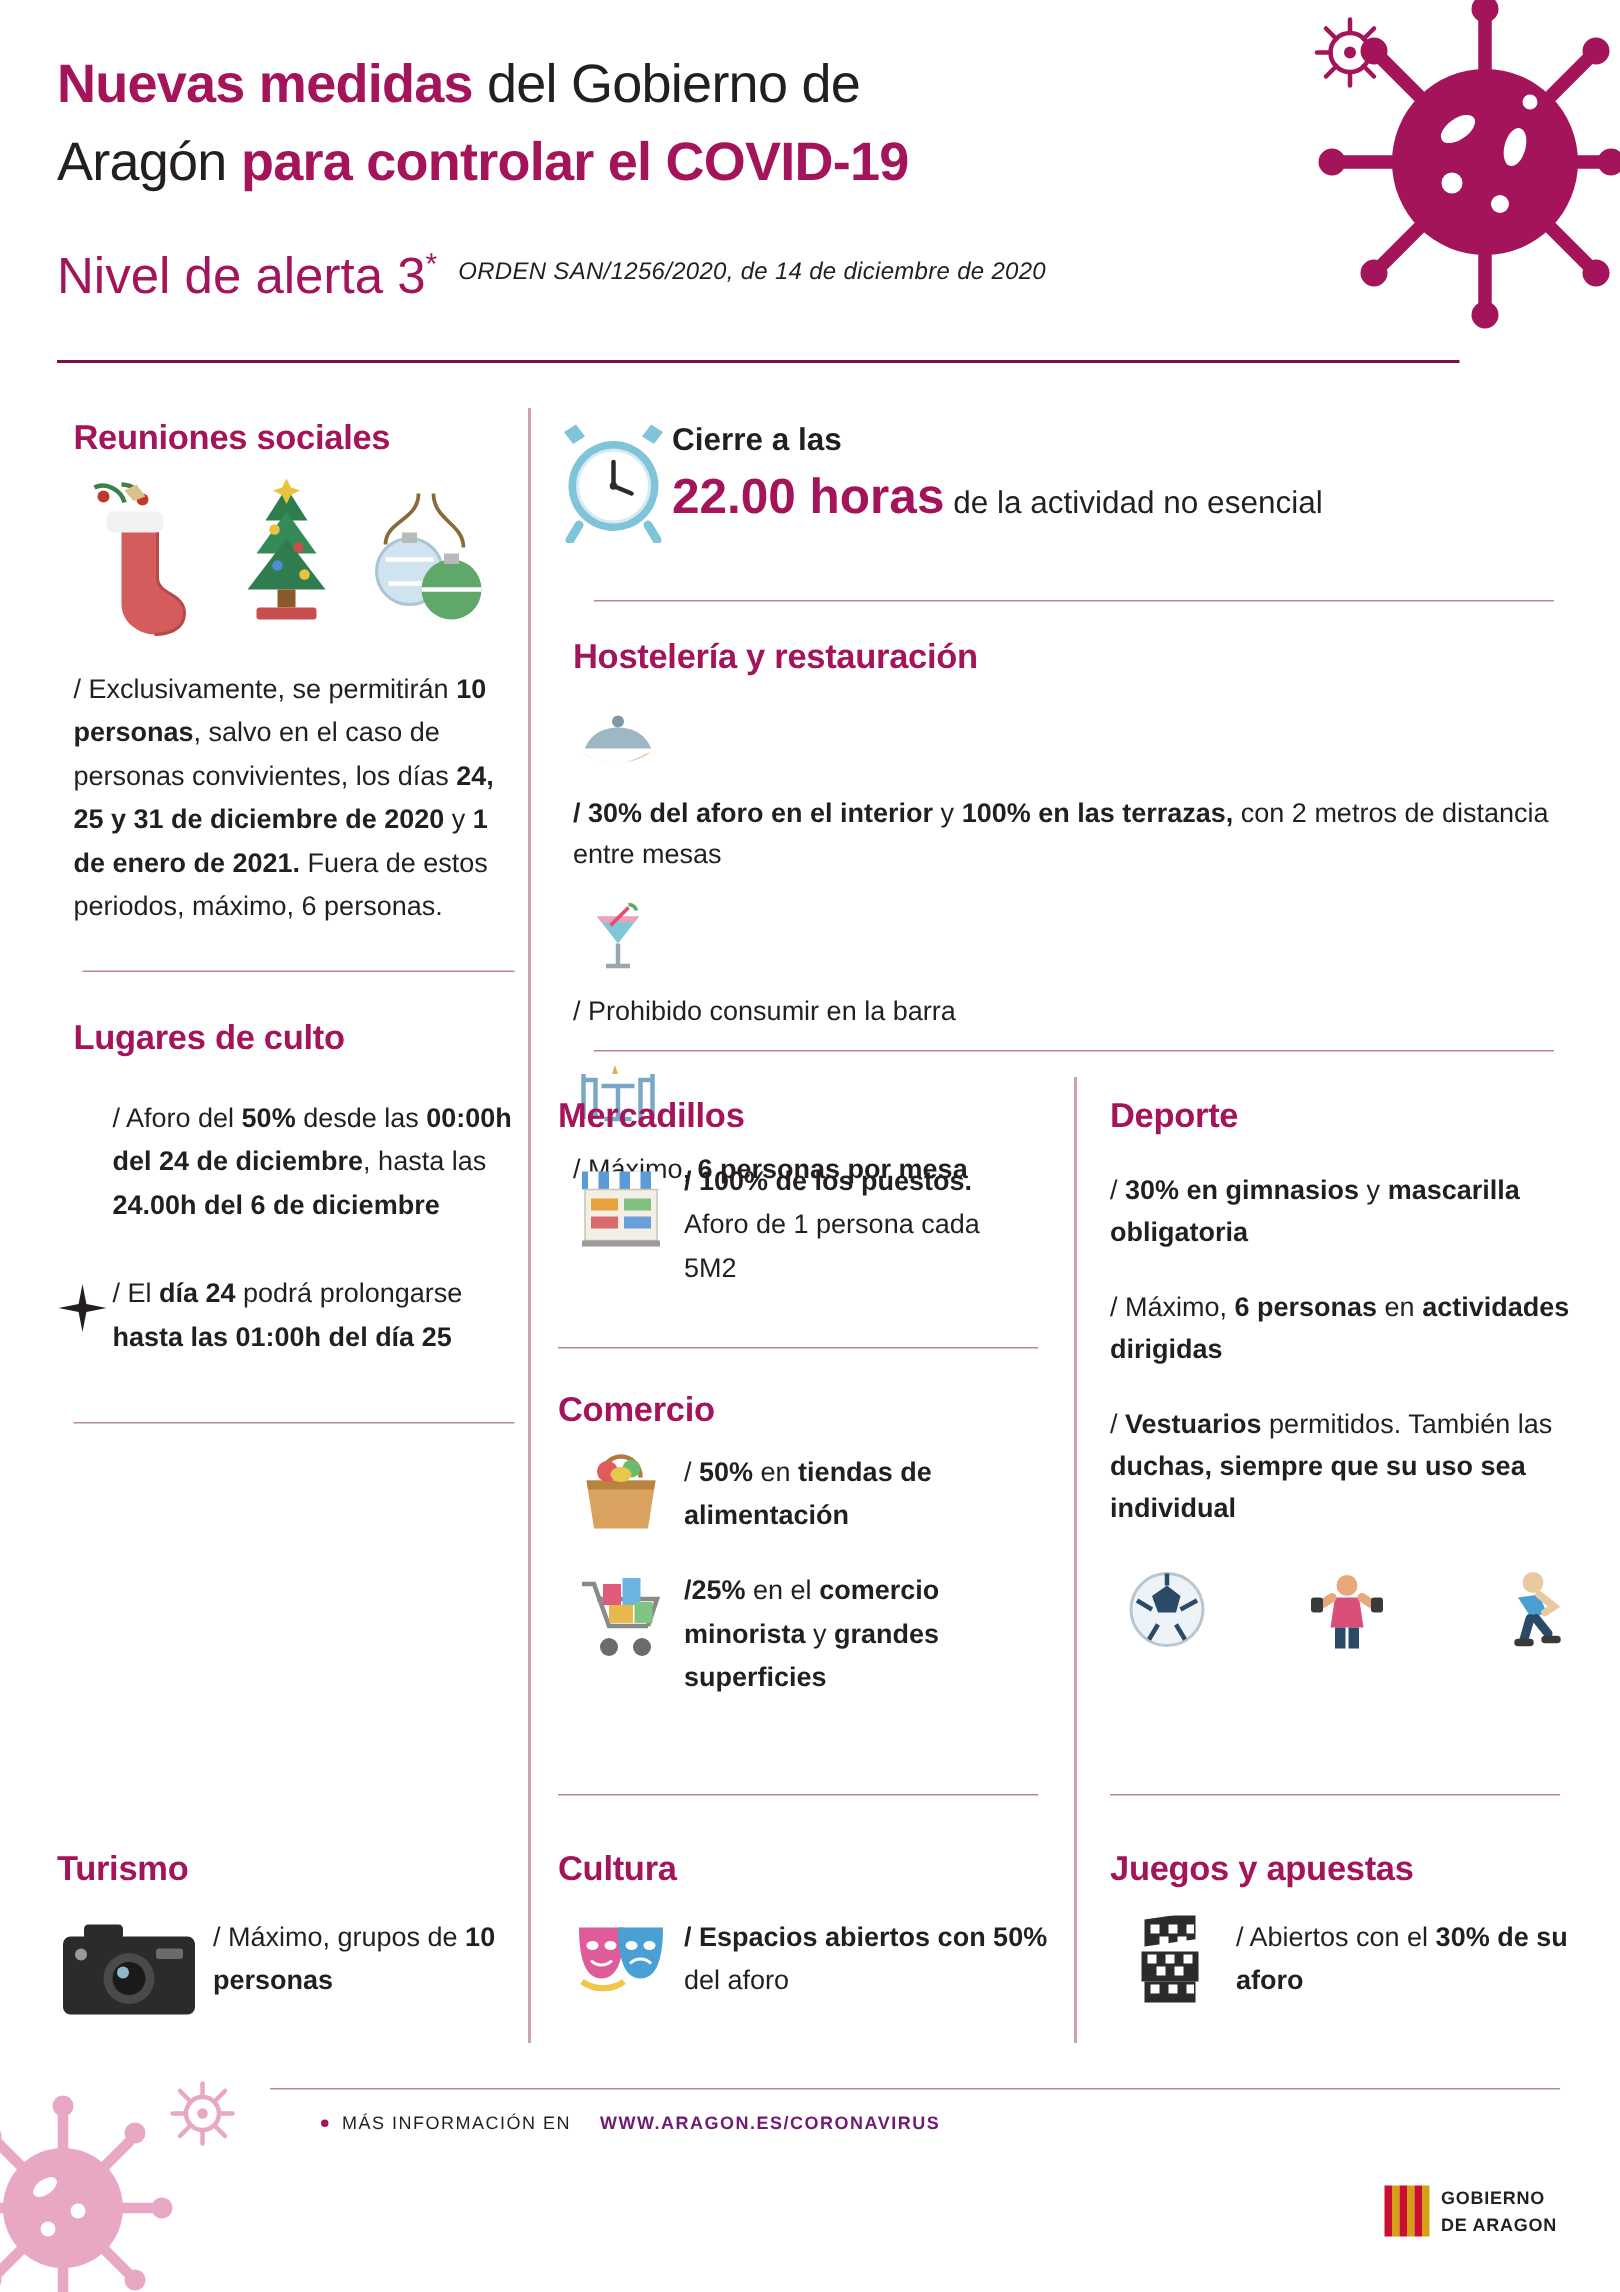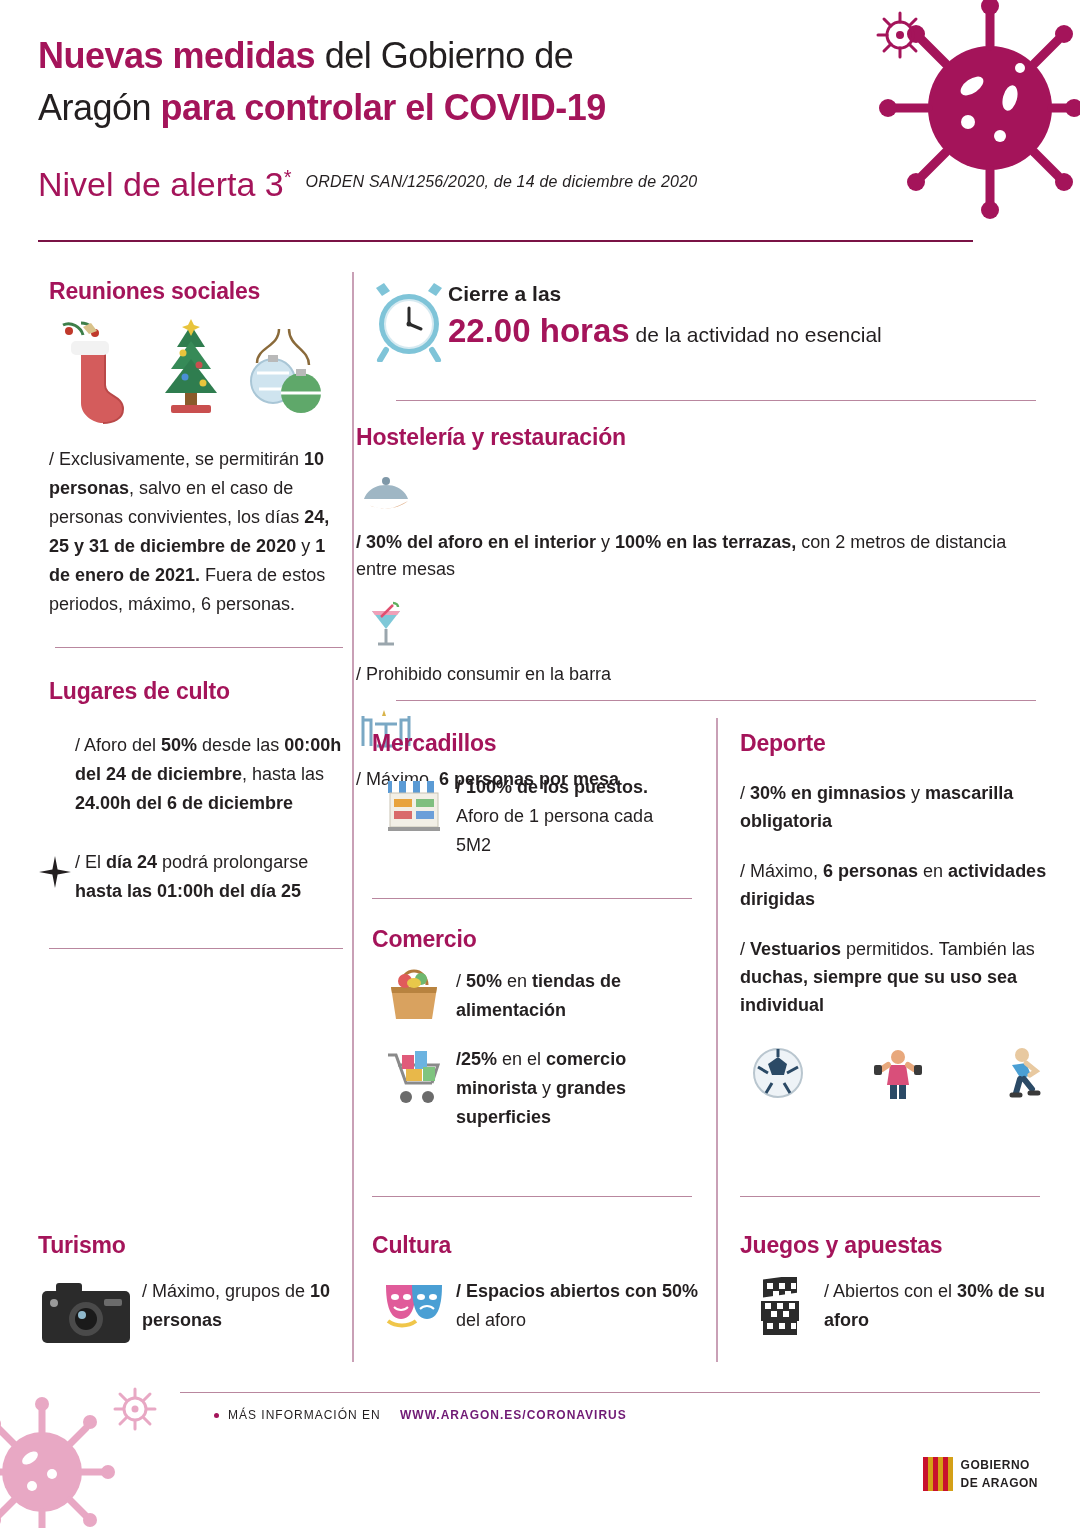--- a/index.html
+++ b/index.html
@@ -56,21 +56,21 @@
   
   #closing { position:absolute; left:372px; top:282px; width:680px; display:flex; }
   #clock { width:74px; height:80px; flex:0 0 74px; }
   #closing-txt { margin-left:2px; }
   #closing-l1 { font-size:21px; font-weight:bold; color:#231f20; }
   #closing-l2 { font-size:21px; margin-top:6px; }
   #closing-l2 .hrs { font-size:33px; font-weight:bold; color:#a4145a; }
   #rule-m1 { position:absolute; left:396px; top:400px; width:640px; height:1px; background:#b9879f; }
 
   
-  #host { position:absolute; left:356px; top:424px; width:670px; }
+  #host { position:absolute; left:382px; top:424px; width:670px; }
   #host .item { display:flex; margin-top:18px;flex-direction:column; }
   #host .ico { width:60px; flex:0 0 60px; text-align:center; }
   #host .txt { font-size:18px; line-height:27px; }
   #rule-m2 { position:absolute; left:396px; top:700px; width:640px; height:1px; background:#b9879f; }
 
   
   #merc { position:absolute; left:372px; top:730px; width:320px; }
   #merc .item { display:flex; margin-top:16px; }
   #merc .ico { width:84px; flex:0 0 84px; text-align:center; }
   #rule-m3 { position:absolute; left:372px; top:898px; width:320px; height:1px; background:#b9879f; }

